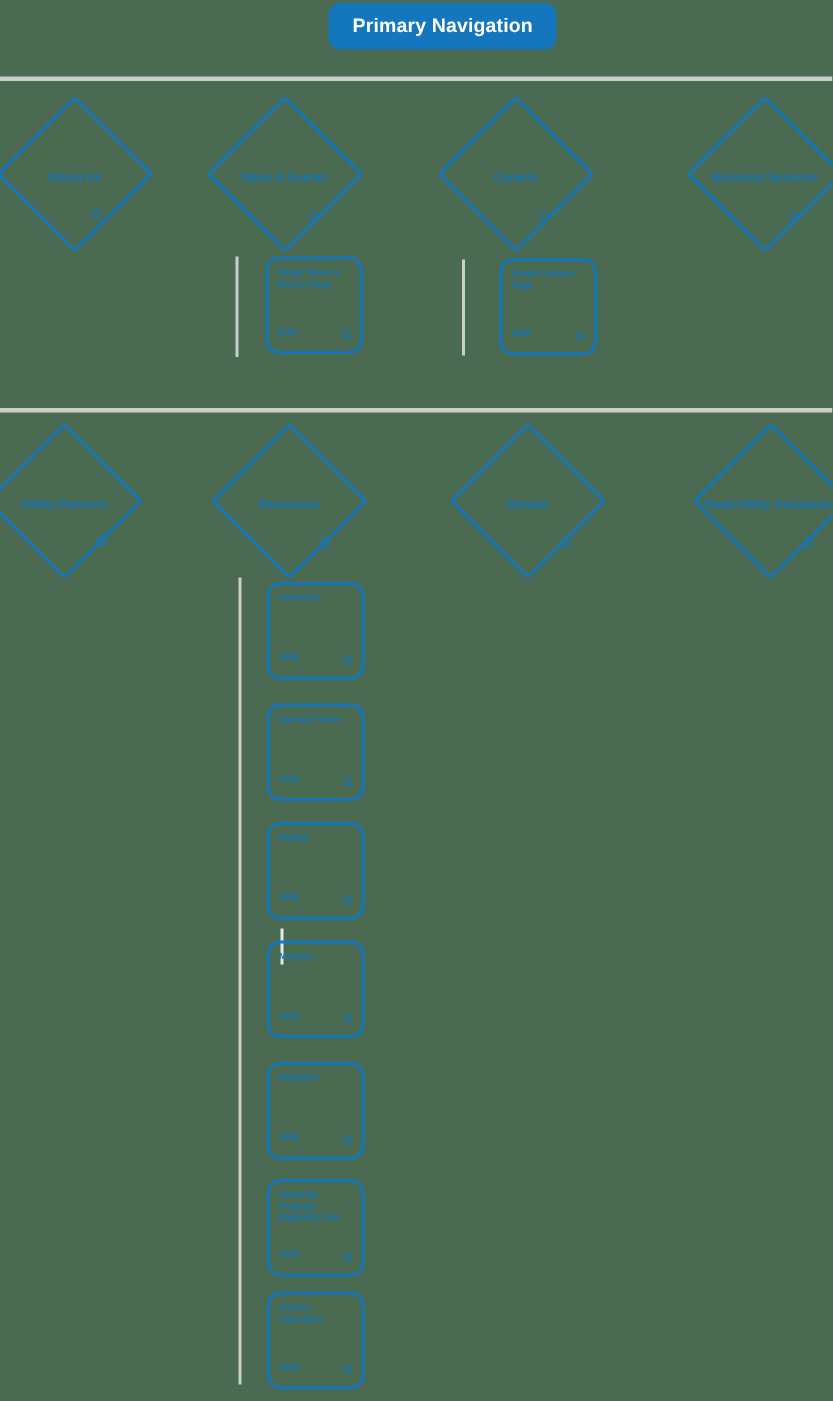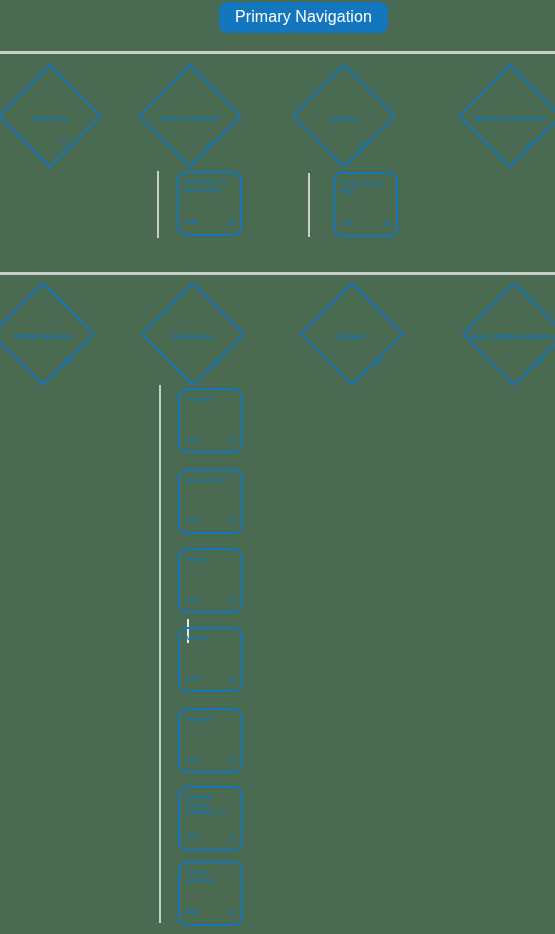--- a/index.html
+++ b/index.html
@@ -21,22 +21,22 @@
     left: 0; top: 0;
     width: 555px; height: 52px;
   }
   .nav-badge {
     position: absolute;
     left: 219px;
     top: 2px;
     padding: 8px 16px 9px 16px;
     background: #1477bd;
     color: #ffffff;
-    font-size: 16px;
-    font-weight: normal;
+    font-size: 13px;
+    font-weight: bold;
     border-radius: 8px;
     letter-spacing: 0.1px;
     white-space: nowrap;
     line-height: 14px;
   }
 
   
   .divider {
     position: absolute;
     left: 0;

